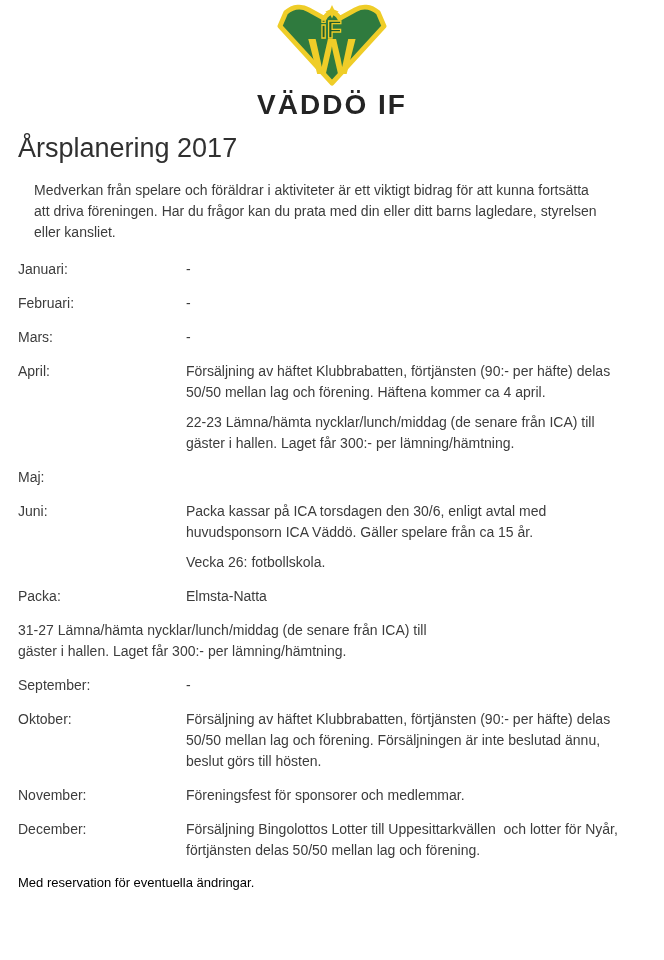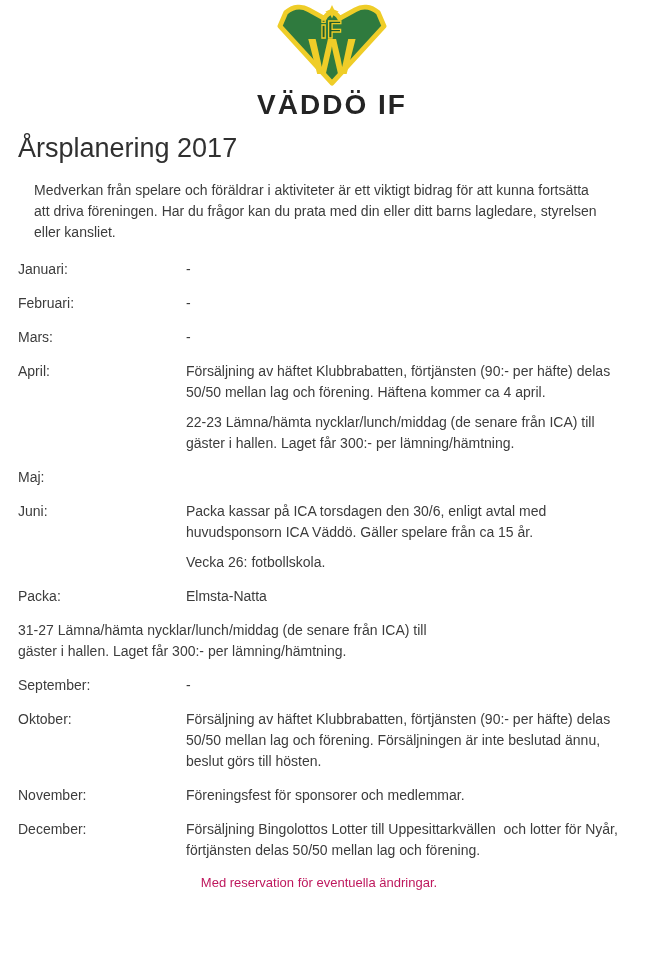--- a/index.html
+++ b/index.html
@@ -51,24 +51,24 @@
     line-height: 21px;
   }
   .desc {
     width: 450px;
     font-size: 14px;
     line-height: 21px;
   }
   .desc p { margin: 0 0 9px 0; white-space: pre-wrap; }
   .desc p:last-child { margin-bottom: 0; }
   .footer-note {
-    text-align: center;
+    text-align: left;
     font-size: 13px;
     line-height: 18px;
-    color: #be185d;
+    color: #000000;
     margin: 7px 0 0 0;
   }
 </style>
 </head>
 <body>
 
 <div class="page">
 
   <div class="header">
     <svg class="logo-svg" width="116" height="82" viewBox="0 0 120 85" xmlns="http://www.w3.org/2000/svg">

